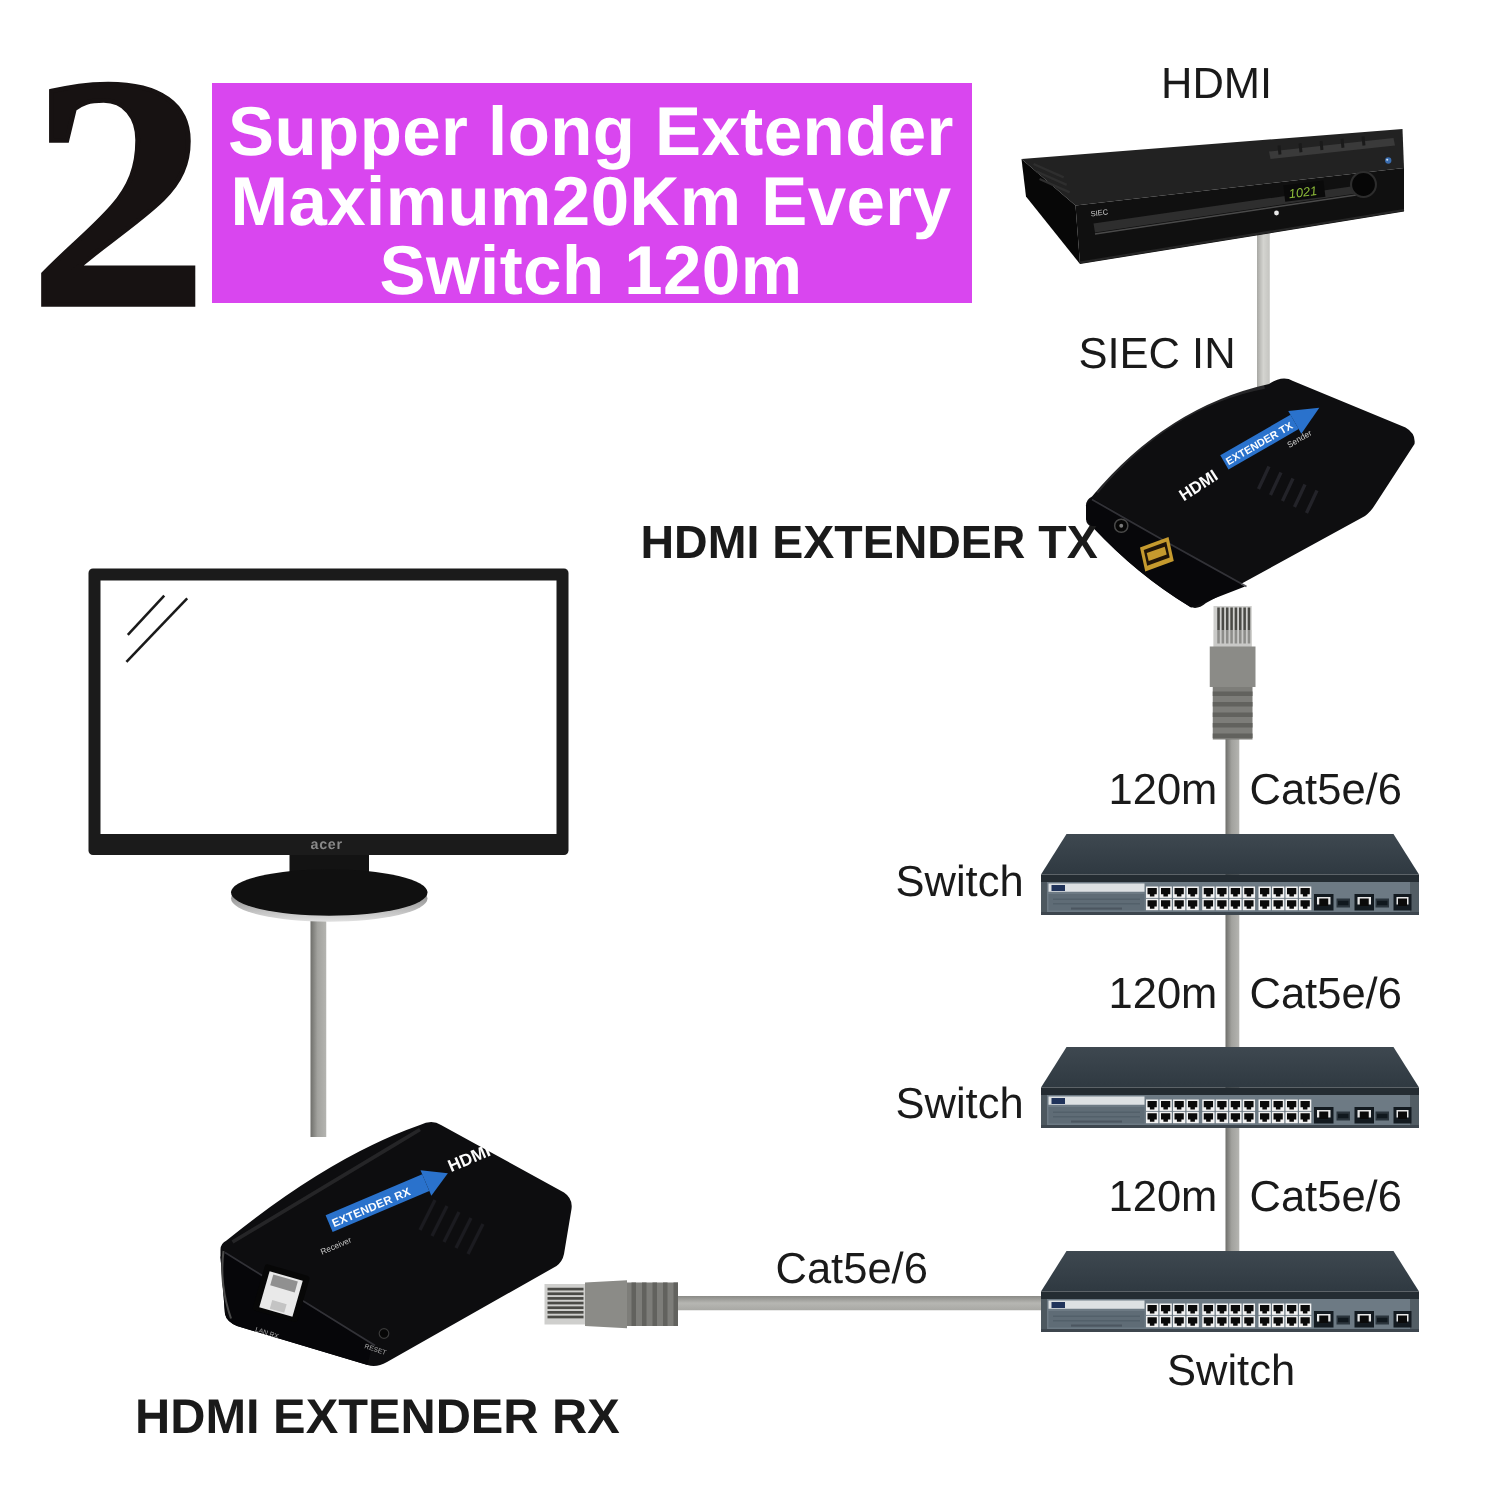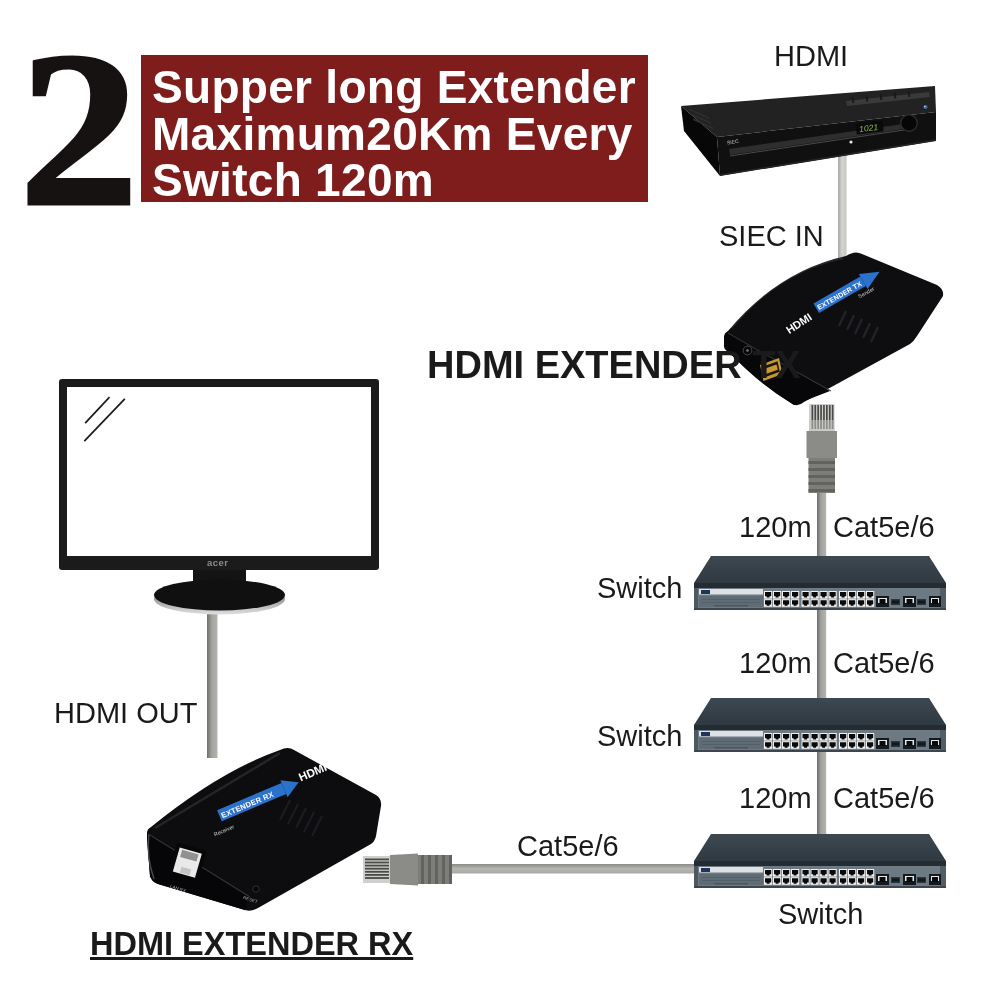--- a/index.html
+++ b/index.html
@@ -1,23 +1,23 @@
 <!DOCTYPE html>
 <html><head>
 <meta charset="utf-8">
 <style>
   html,body{margin:0;padding:0;background:#ffffff;}
   #canvas{position:relative;width:1000px;height:1000px;background:#ffffff;overflow:hidden;
           font-family:"Liberation Sans", sans-serif;}
   .lbl{position:absolute;color:#1a1a1a;white-space:nowrap;}
   .r30{font-size:29px;font-weight:400;}
-  .b28{font-size:38px;font-weight:700;text-align:center;}
+  .b28{font-size:31px;font-weight:700;text-align:center;}
   .b32{font-size:32.5px;font-weight:700;}
   #gfx{position:absolute;left:0;top:0;will-change:transform;transform:translateZ(0);}
-  #hdr{position:absolute;left:141px;top:55px;width:507px;height:147px;background:#7f1d1d;}
+  #hdr{position:absolute;left:141px;top:55px;width:507px;height:147px;background:#d946ef;text-align:center;}
   #hdrtext{position:absolute;left:11px;top:9px;color:#ffffff;font-weight:700;font-size:46px;line-height:46.6px;letter-spacing:0.3px;white-space:nowrap;}
   #two{position:absolute;left:19px;top:18px;color:#171212;font-family:"Liberation Serif",serif;font-weight:700;font-size:222px;line-height:222px;-webkit-text-stroke:3px #171212;transform:scaleX(1.08);transform-origin:left top;}
   #monitor-txt{position:absolute;left:114px;top:442px;color:#1d1817;font-weight:700;font-size:61px;letter-spacing:2.6px;}
 </style>
 </head>
 <body>
 <div id="canvas">
   <svg id="gfx" width="1000" height="1000" viewBox="0 0 1000 1000" style="text-rendering:geometricPrecision">
     <defs>
       <linearGradient id="cableV" x1="0" y1="0" x2="1" y2="0">
@@ -283,15 +283,14 @@
   <div class="lbl r30" style="left:597px;top:572px;">Switch</div>
   <div class="lbl r30" style="left:597px;top:720px;">Switch</div>
   <div class="lbl r30" style="left:778px;top:898px;">Switch</div>
   <div class="lbl r30" style="left:739px;top:511px;">120m</div>
   <div class="lbl r30" style="left:833px;top:511px;">Cat5e/6</div>
   <div class="lbl r30" style="left:739px;top:647px;">120m</div>
   <div class="lbl r30" style="left:833px;top:647px;">Cat5e/6</div>
   <div class="lbl r30" style="left:739px;top:782px;">120m</div>
   <div class="lbl r30" style="left:833px;top:782px;">Cat5e/6</div>
   <div class="lbl r30" style="left:517px;top:830px;">Cat5e/6</div>
-  <div class="lbl r30" style="left:54px;top:697px;">HDMI OUT</div>
-  <div class="lbl b32" style="left:90px;top:926px;text-decoration:underline;">HDMI EXTENDER RX</div>
+  <div class="lbl b32" style="left:90px;top:926px;">HDMI EXTENDER RX</div>
 </div>
 
 </body></html>

